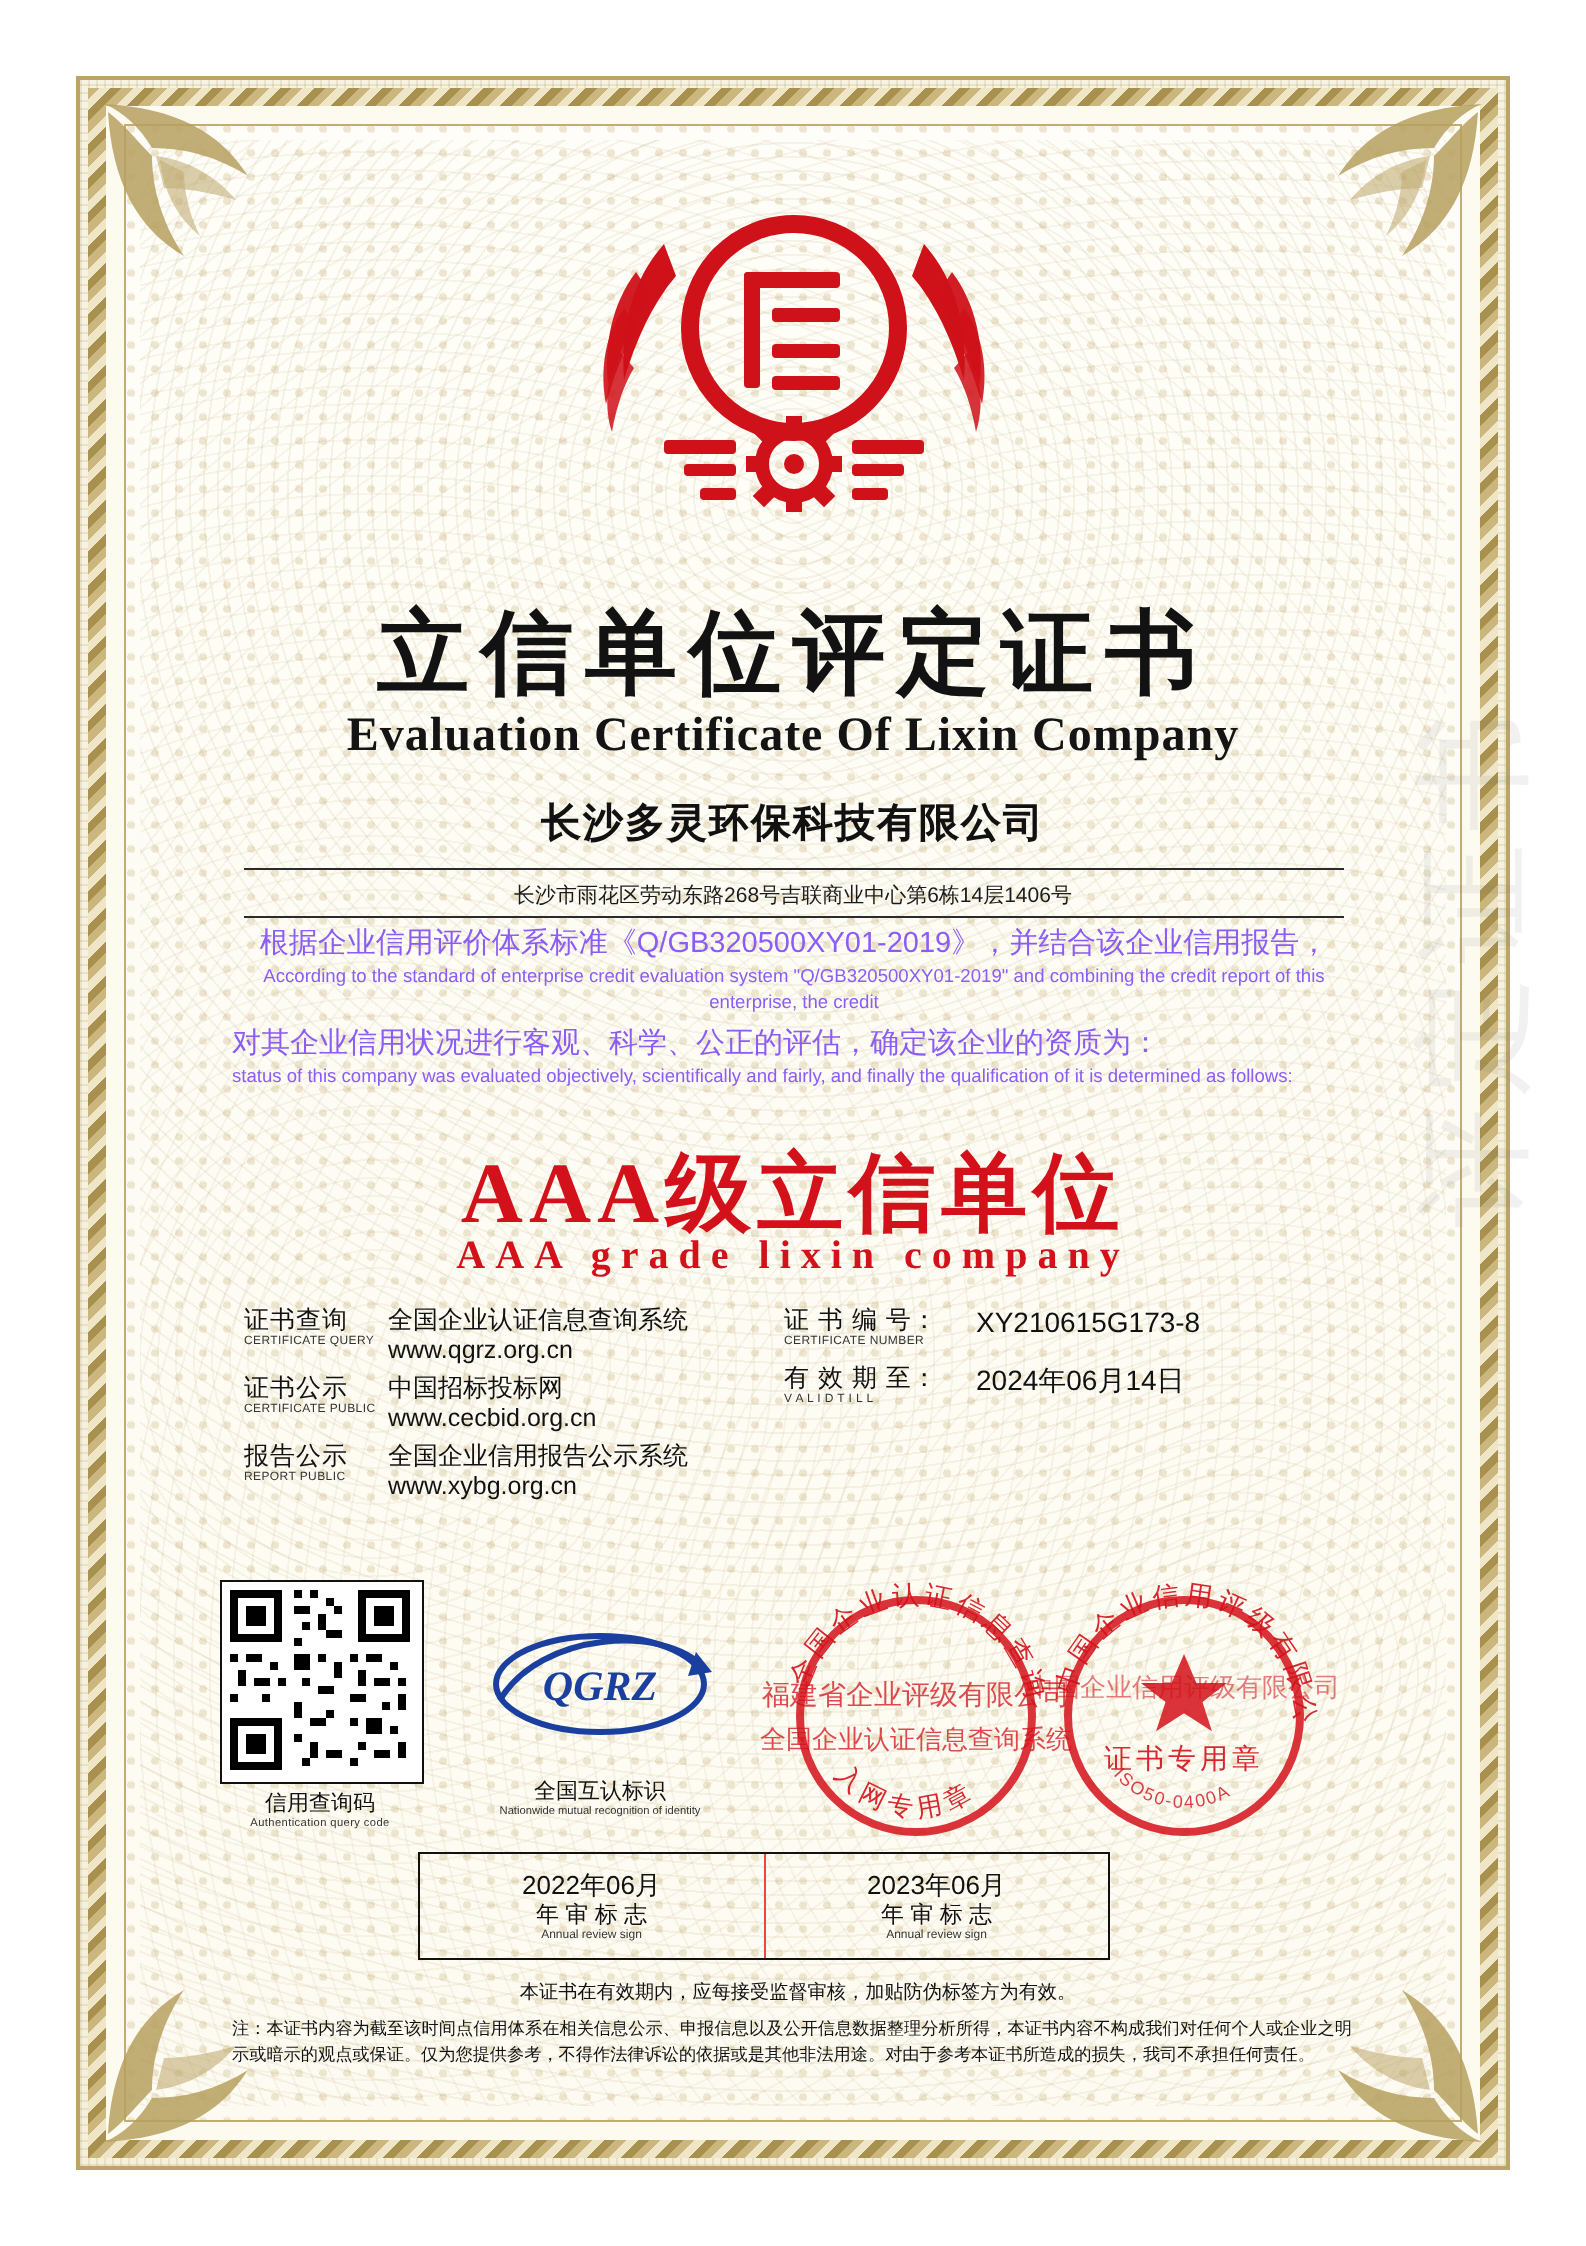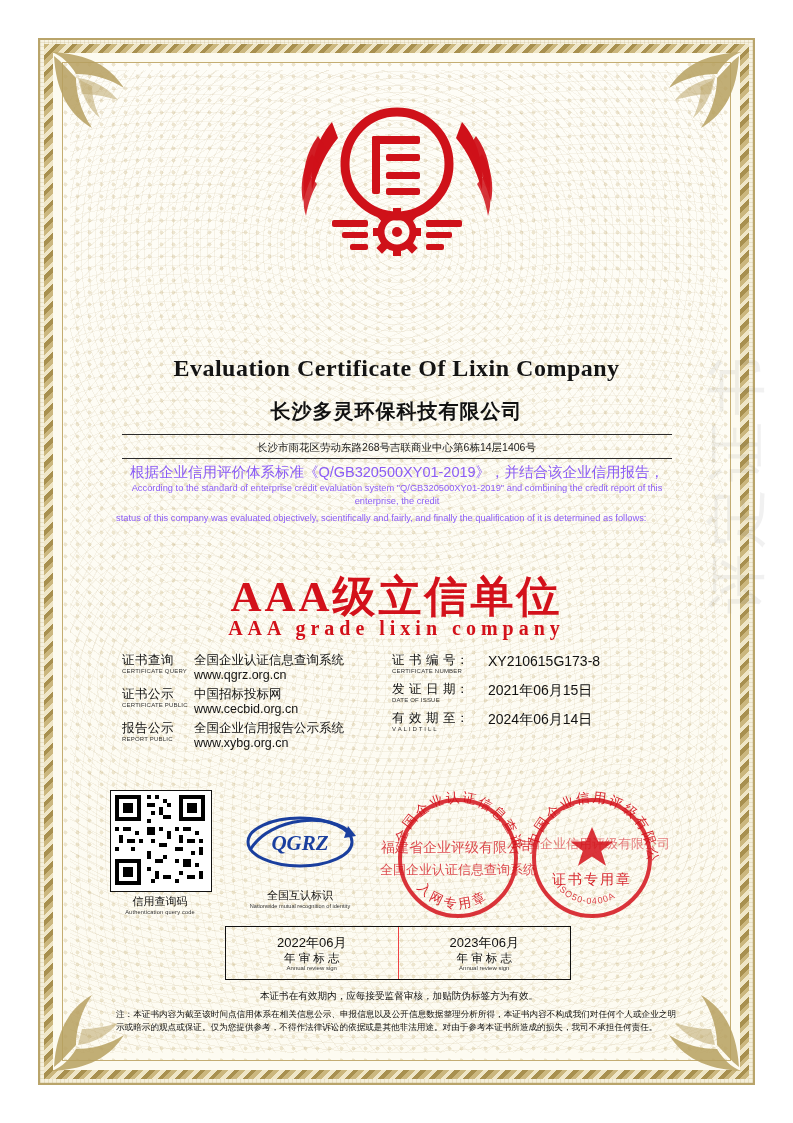--- a/index.html
+++ b/index.html
@@ -117,21 +117,21 @@
   .qgrz{position:absolute;left:240px;top:800px;width:120px;height:80px;}
   .qgrz-cap{position:absolute;left:232px;top:888px;width:136px;text-align:center;}
   .qgrz-cap .c1{font-size:11px;color:#111;}
   .qgrz-cap .c2{font-size:5.6px;color:#333;}
 
   .stamp{position:absolute;width:160px;height:160px;}
   .stamp.s1{left:378px;top:778px;}
   .stamp.s2{left:512px;top:778px;}
 
   
-  .annual{position:absolute;left:225px;top:926px;width:344px;height:52px;border:1px solid #111;display:flex;}
+  .annual{position:absolute;left:209px;top:926px;width:344px;height:52px;border:1px solid #111;display:flex;}
   .annual .cell{flex:1;display:flex;flex-direction:column;align-items:center;justify-content:center;}
   .annual .cell+.cell{border-left:1px solid #ef4444;}
   .annual .a1{font-size:13px;color:#111;line-height:16px;}
   .annual .a2{font-size:11.5px;color:#111;line-height:14px;}
   .annual .a3{font-size:6px;color:#333;}
 
   
   .foot-note{position:absolute;left:225px;top:990px;width:348px;text-align:center;font-size:9.6px;color:#111;}
   .foot-disc{position:absolute;left:116px;top:1008px;width:560px;font-size:8.6px;line-height:12.5px;color:#111;text-align:justify;}
 
@@ -229,32 +229,34 @@
         <rect x="60" y="128" width="36" height="7" rx="2"></rect>
         <rect x="154" y="128" width="36" height="7" rx="2"></rect>
         <rect x="70" y="140" width="26" height="6" rx="2"></rect>
         <rect x="154" y="140" width="26" height="6" rx="2"></rect>
         <rect x="78" y="152" width="18" height="6" rx="2"></rect>
         <rect x="154" y="152" width="18" height="6" rx="2"></rect>
       </g>
     </svg>
   </div>
 
+  <div class="title-cn">立信单位评定证书</div>
   <div class="title-en">Evaluation Certificate Of Lixin Company</div>
   <div class="company">长沙多灵环保科技有限公司</div>
 
   <div class="rule r1"></div>
   <div class="address">长沙市雨花区劳动东路268号吉联商业中心第6栋14层1406号</div>
   <div class="rule r2"></div>
 
   <div class="para p1">
     <div class="cn">根据企业信用评价体系标准《Q/GB320500XY01-2019》，并结合该企业信用报告，</div>
     <div class="en">According to the standard of enterprise credit evaluation system "Q/GB320500XY01-2019" and combining the credit report of this enterprise, the credit</div>
   </div>
   <div class="para p2">
+    <div class="cn">对其企业信用状况进行客观、科学、公正的评估，确定该企业的资质为：</div>
     <div class="en">status of this company was evaluated objectively, scientifically and fairly, and finally the qualification of it is determined as follows:</div>
   </div>
 
   <div class="grade-cn">AAA级立信单位</div>
   <div class="grade-en">AAA grade lixin company</div>
 
   <div class="info-left">
     <div class="inf-row">
       <div class="inf-label">
         <div class="l-cn">证书查询</div>
@@ -287,27 +289,20 @@
     </div>
   </div>
 
   <div class="info-right">
     <div class="inf-row">
       <div class="inf-label">
         <div class="l-cn">证 书 编 号：</div>
         <div class="l-en">CERTIFICATE NUMBER</div>
       </div>
       <div class="inf-val">XY210615G173-8</div>
-    </div>
-    <div class="inf-row">
-      <div class="inf-label">
-        <div class="l-cn">发 证 日 期：</div>
-        <div class="l-en">DATE OF ISSUE</div>
-      </div>
-      <div class="inf-val">2021年06月15日</div>
     </div>
     <div class="inf-row">
       <div class="inf-label">
         <div class="l-cn">有 效 期 至：</div>
         <div class="l-en">V A L I D    T I L L</div>
       </div>
       <div class="inf-val">2024年06月14日</div>
     </div>
   </div>
 

